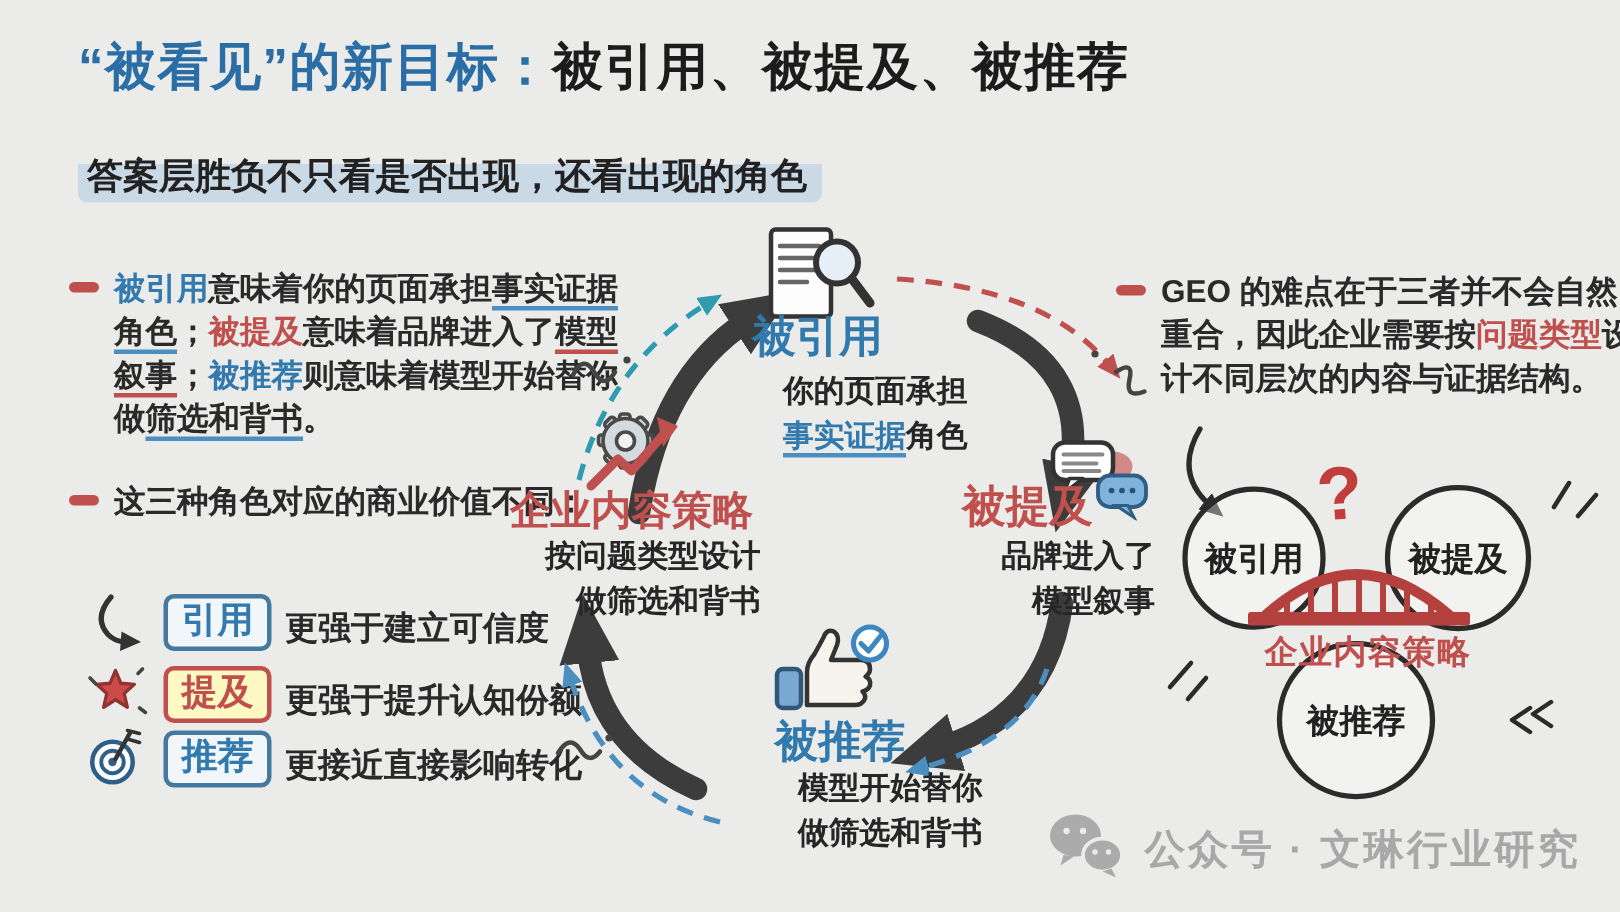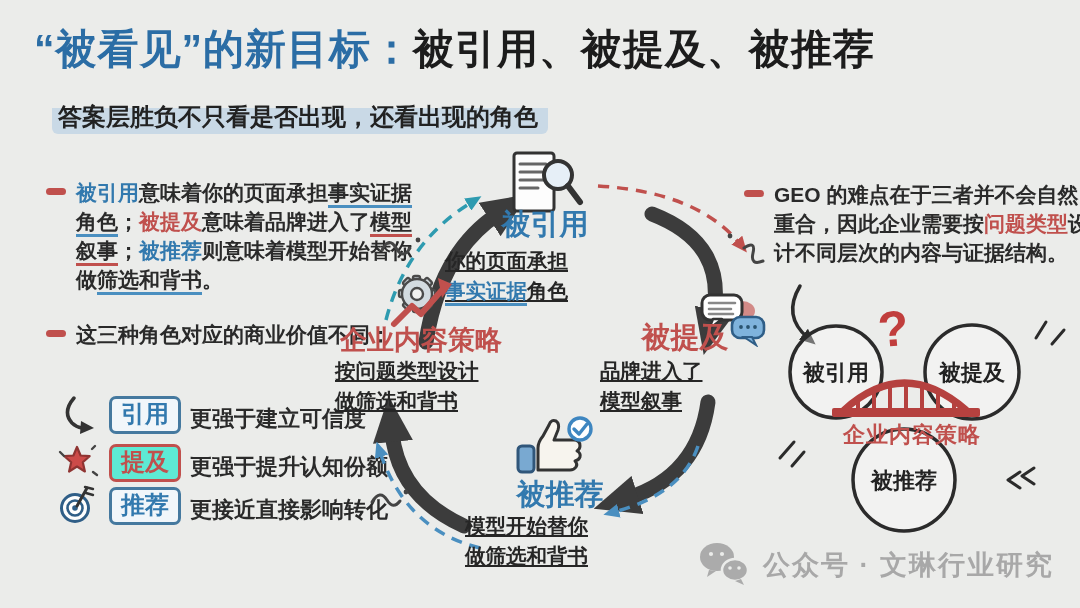--- a/index.html
+++ b/index.html
@@ -4,21 +4,21 @@
 <style>
   html,body{margin:0;padding:0;}
   .canvas{
     position:relative; width:1080px; height:608px; overflow:hidden;
     background:#ebecea;
     font-family:"Liberation Sans","DejaVu Sans",sans-serif;
     color:#2a2a2a;
   }
   .abs{position:absolute;}
   
-  .title{left:34px; top:22px; font-size:41px; font-weight:800; letter-spacing:1px; white-space:nowrap;}
+  .title{left:52px; top:22px; font-size:34px; font-weight:800; letter-spacing:1px; white-space:nowrap;}
   .title .accent{color:#2b6da5;}
   .title .main{color:#1c1c1c;}
   
   .subtitle{left:52px; top:101px; font-size:24px; font-weight:800; color:#222;}
   .subtitle .hl{
     background:linear-gradient(180deg, rgba(0,0,0,0) 22%, #c9d9e6 22%);
     padding:2px 10px 4px 6px; border-radius:6px;
   }
   
   .note{font-size:21px; font-weight:700; line-height:29px; padding-left:30px;}
@@ -28,25 +28,25 @@
   .u-blue{text-decoration:underline; text-decoration-color:#4a8fc0; text-decoration-thickness:3px; text-underline-offset:5px;}
   .u-red{text-decoration:underline; text-decoration-color:#c0504d; text-decoration-thickness:3px; text-underline-offset:5px;}
   .para1{left:46px; top:178px; width:336px;}
   .para2{left:46px; top:320px; width:336px;}
   .rpara{left:744px; top:180px; width:322px;}
   
   .item{display:flex; align-items:flex-end; gap:9px; height:42px;}
   .item .icn{width:44px; display:flex; justify-content:center; align-items:center;}
   .vbox{border-radius:7px; font-size:24px; font-weight:800; padding:1px 9px 3px; border:3px solid; line-height:1.15; white-space:nowrap;}
   .box-blue{color:#3279ae; border-color:#45799f; background:#f1f6fa;}
-  .box-red{color:#c0504d; border-color:#c0504d; background:#5eead4;}
+  .box-red{color:#c0504d; border-color:#c0504d; background:#fef9c3;}
   .item .dsc{font-size:22px; font-weight:700; color:#2a2a2a; white-space:nowrap;}
   
   .node-label{font-weight:800; text-align:center; white-space:nowrap;}
-  .node-desc{font-size:20.5px; font-weight:700; line-height:30px; text-align:left; color:#262626;text-decoration:underline;}
+  .node-desc{font-size:20.5px; font-weight:700; line-height:30px; text-align:right; color:#262626;}
   
   .venn-label{font-size:22px; font-weight:800; color:#222; text-align:center; white-space:nowrap;}
   .qmark{font-size:50px; font-weight:800; color:#c13e3d; transform:rotate(-5deg);}
   .bridge-label{font-size:22px; font-weight:800; color:#c0504d; text-align:center; white-space:nowrap; letter-spacing:1px;}
   
   .watermark{left:697px; top:541px; display:flex; align-items:center; gap:12px; color:#a8a8a8;}
   .watermark .wm-text{font-size:27px; font-weight:600; letter-spacing:2px; white-space:nowrap;}
 </style>
 </head>
 <body>

